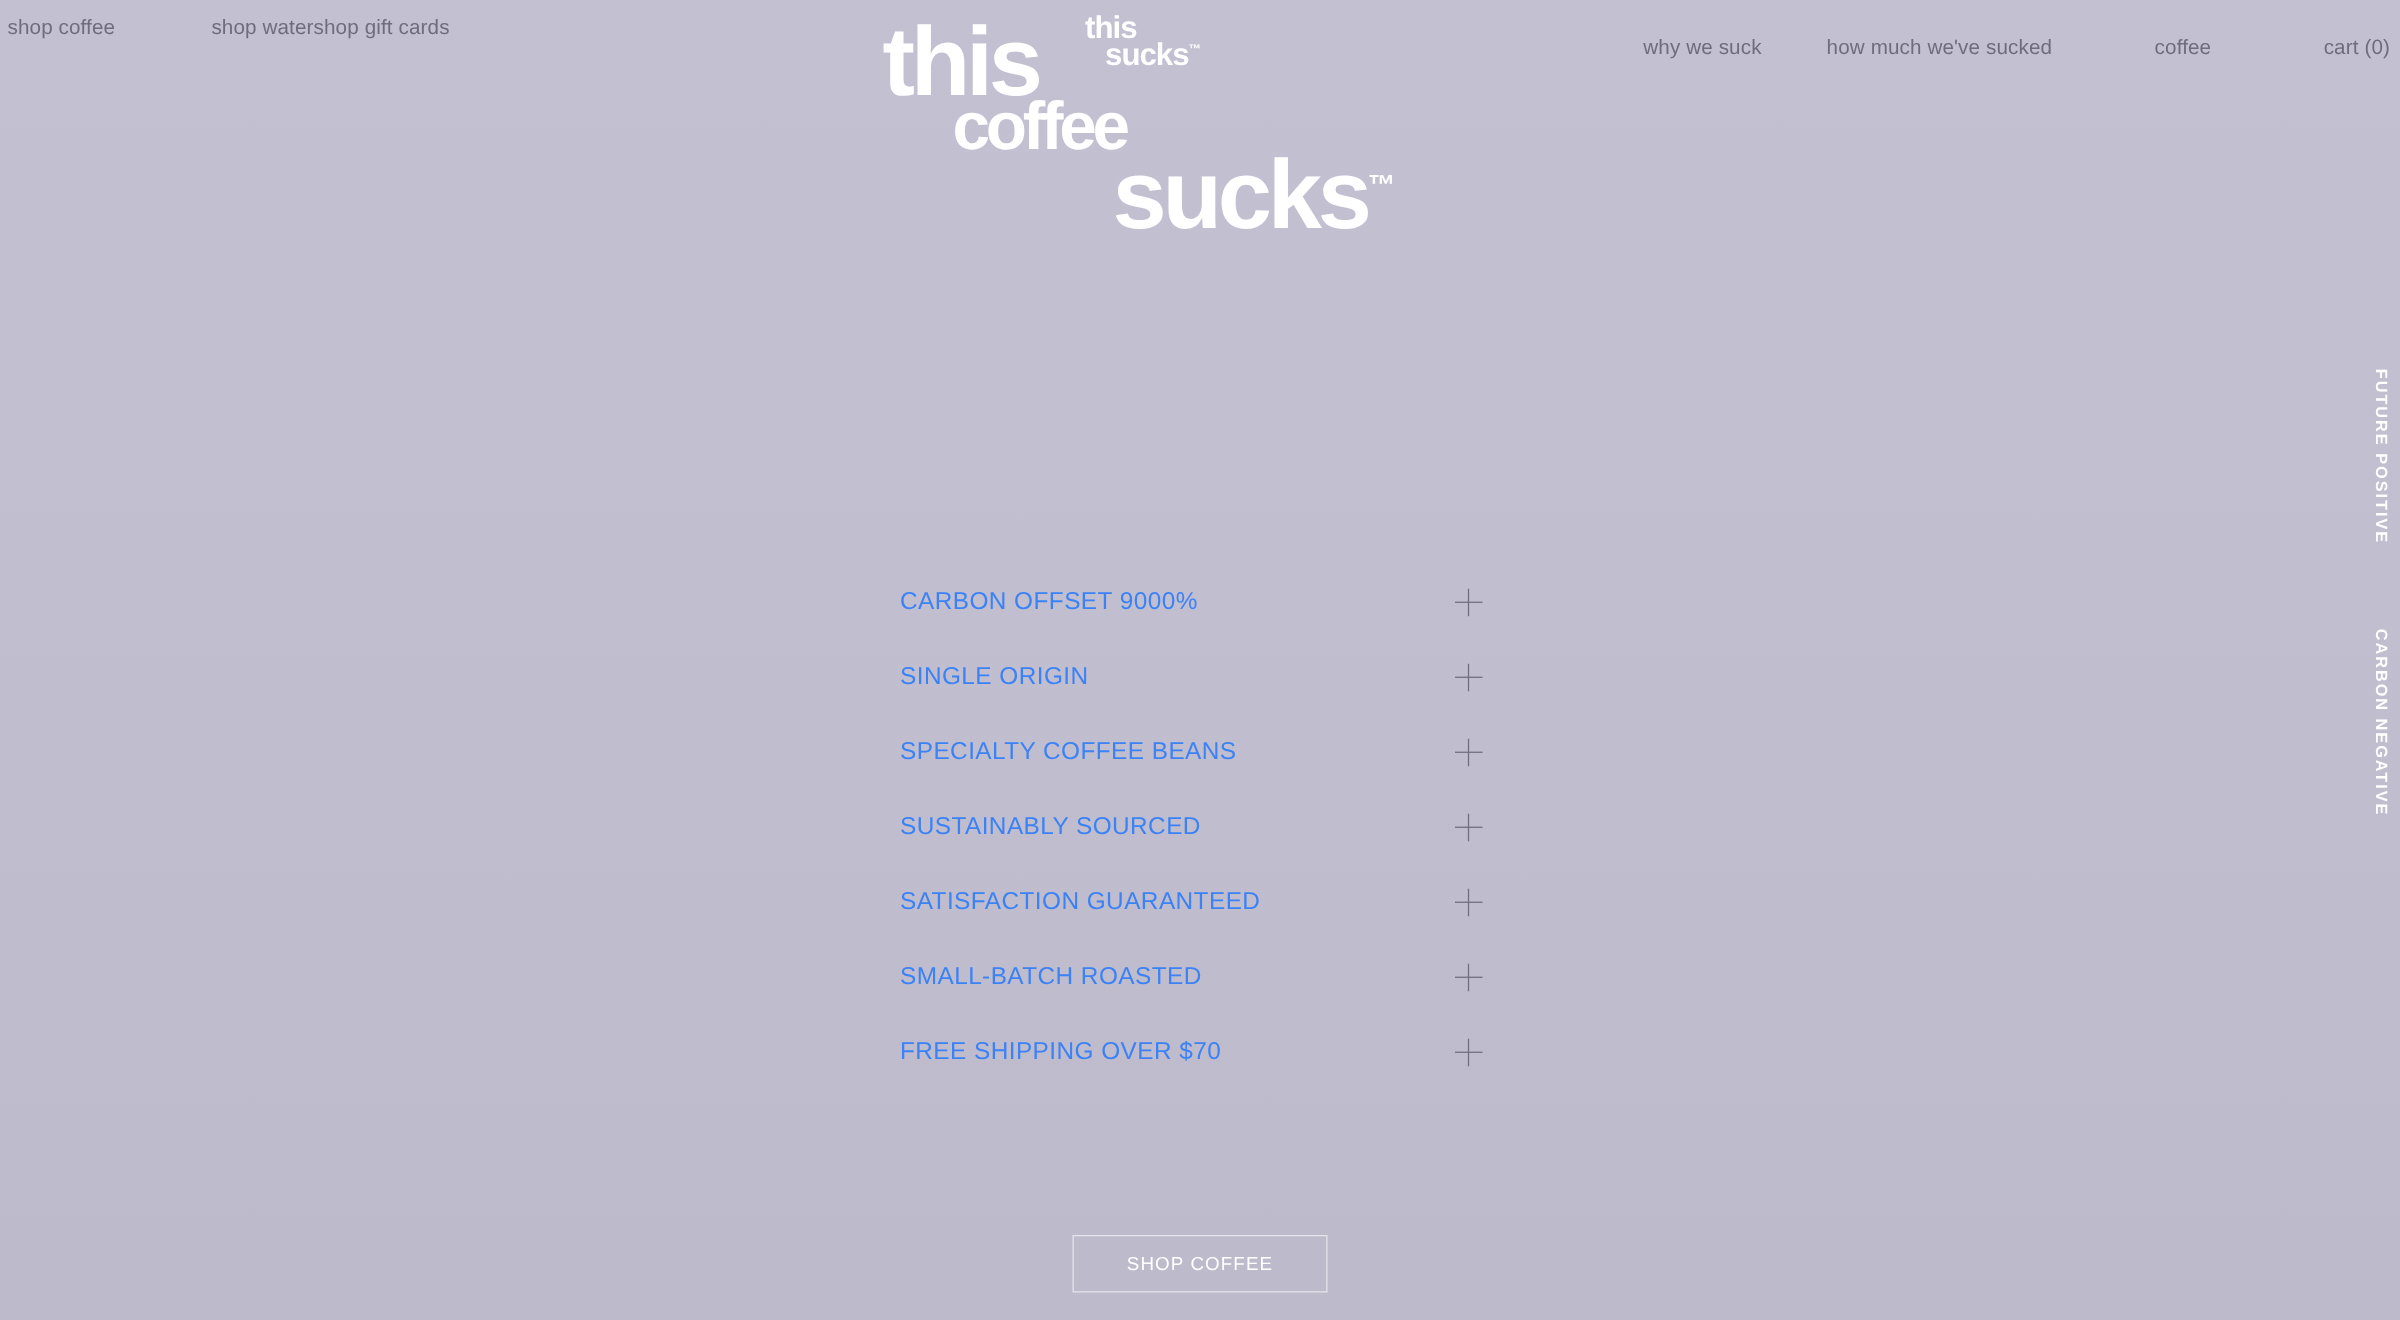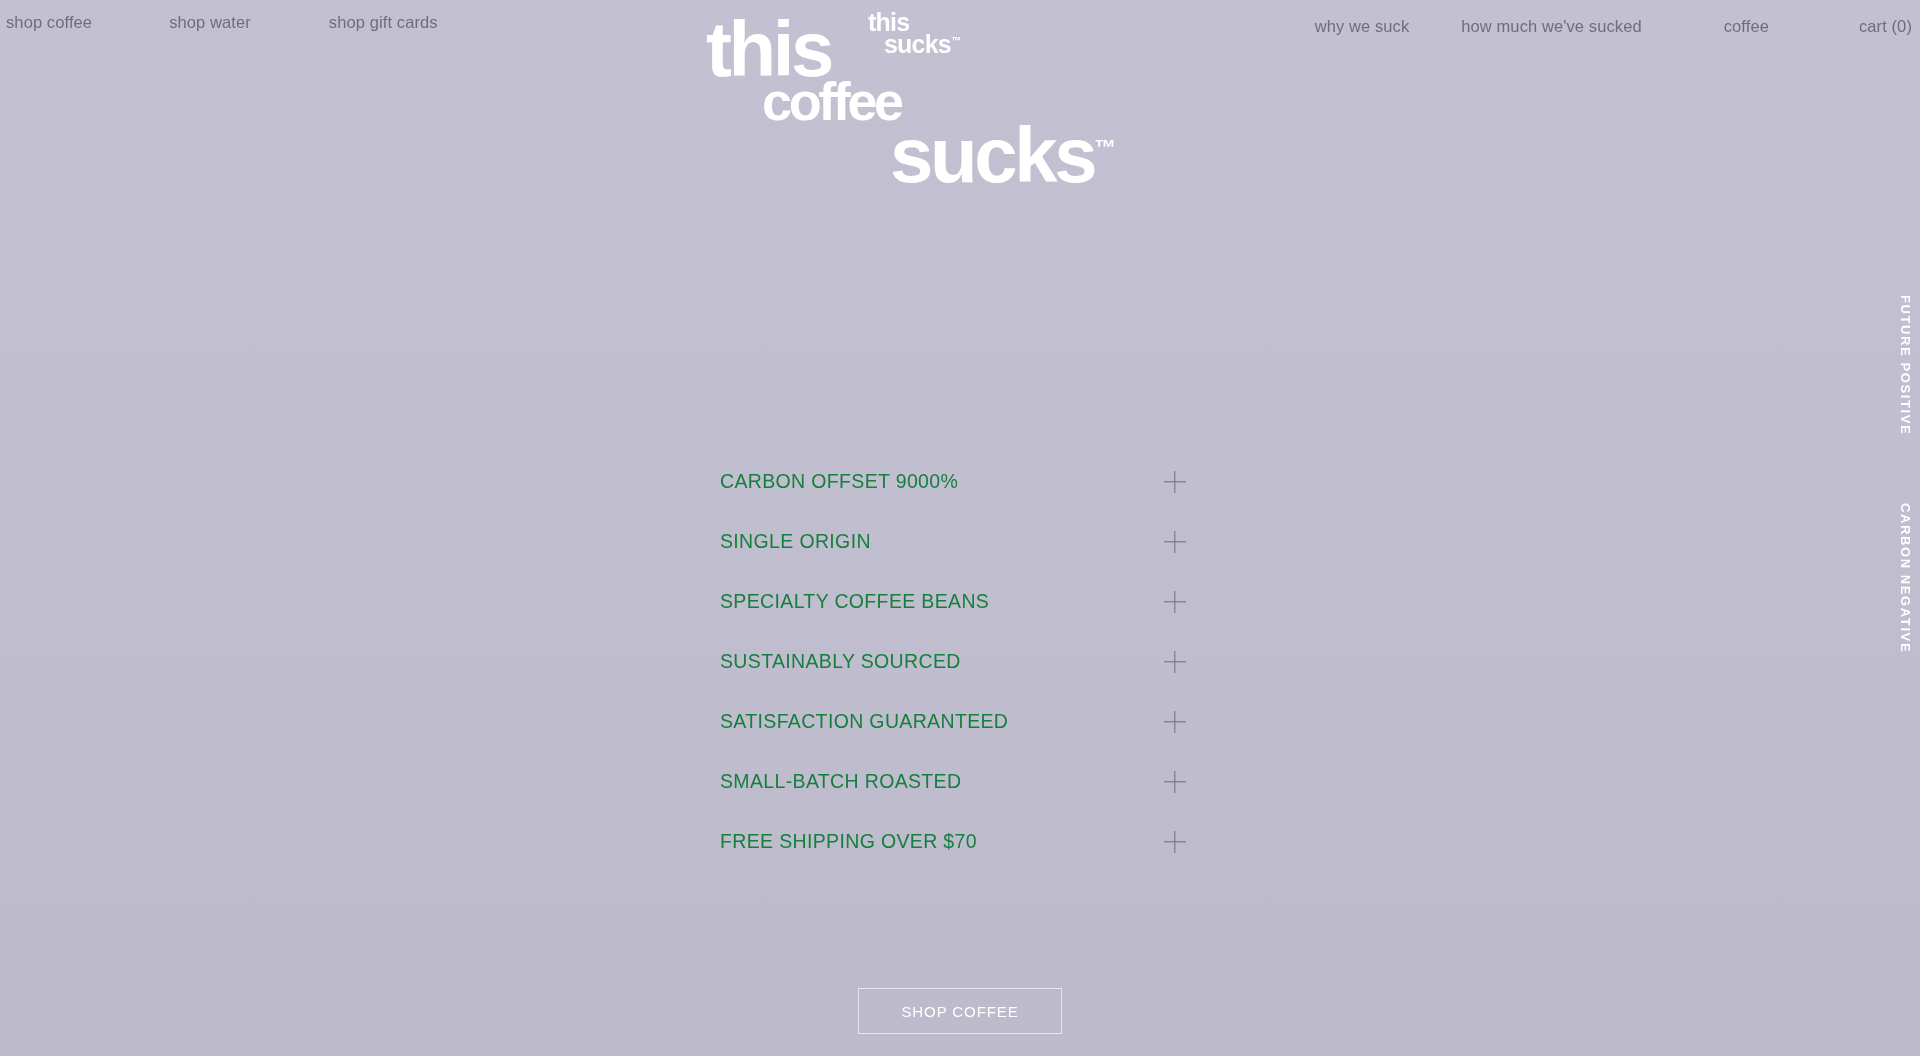--- a/index.html
+++ b/index.html
@@ -36,34 +36,34 @@
     padding-top: 14px;
     pointer-events: auto;
   }
   .nav-right {
     display: flex;
     align-items: flex-end;
     padding-top: 18px;
     pointer-events: auto;
     position: absolute;
     right: 0;
-    top: 0;
+    top: 12px;
   }
   .nav-link {
     font-size: 16.5px;
     color: #6f6d7b;
     letter-spacing: 0.1px;
     text-decoration: none;
     white-space: nowrap;
     line-height: 1;
     font-weight: 400;
   }
   .nav-left .nav-link:nth-child(1) { margin-left: 6px; }
   .nav-left .nav-link:nth-child(2) { margin-left: 77px; }
-  .nav-left .nav-link:nth-child(3) { margin-left: 78px; }
+  .nav-left .nav-link:nth-child(3) { }
 
   .nav-right .nav-link:nth-child(1) { margin-left: 0; }
   .nav-right .nav-link:nth-child(2) { margin-left: 52px; }
   .nav-right .nav-link:nth-child(3) { margin-left: 82px; }
   .nav-right .nav-link:nth-child(4) { margin-left: 90px; margin-right: 8px; }
 
   
   .logo {
     position: absolute;
     top: 0;
@@ -149,21 +149,21 @@
   }
   .feature-row {
     display: flex;
     align-items: center;
     justify-content: space-between;
     height: 60px;
     cursor: pointer;
   }
   .feature-label {
     font-size: 19.5px;
-    color: #15803d;
+    color: #3b82f6;
     letter-spacing: 0.35px;
     font-weight: 400;
     line-height: 1;
     white-space: nowrap;
   }
   .plus-icon {
     width: 22px;
     height: 22px;
     position: relative;
     flex: 0 0 auto;

